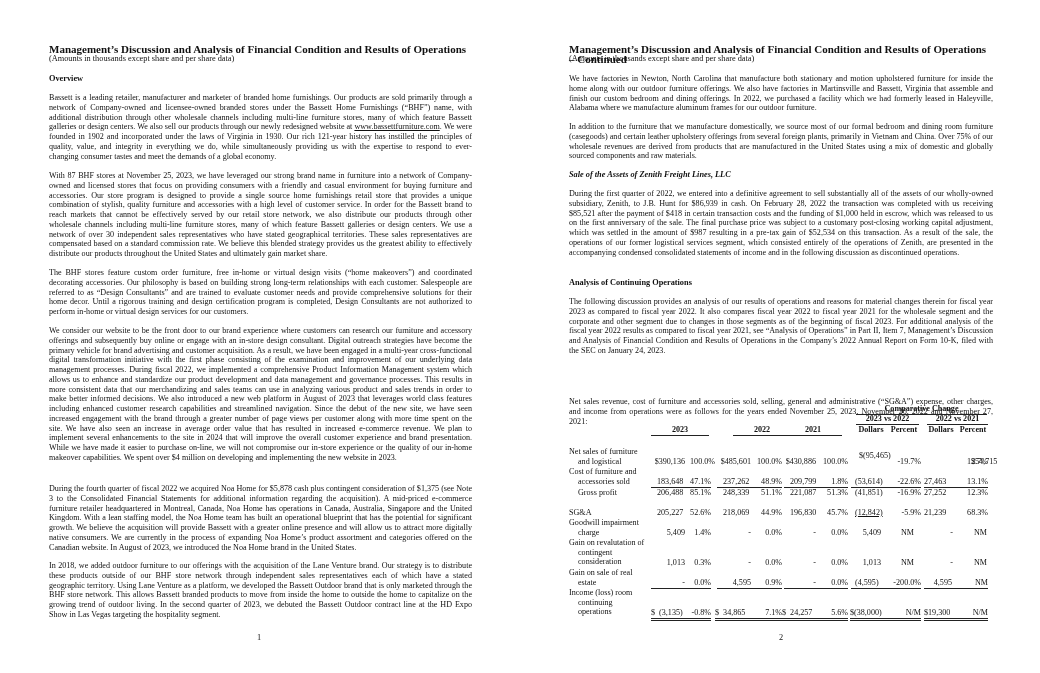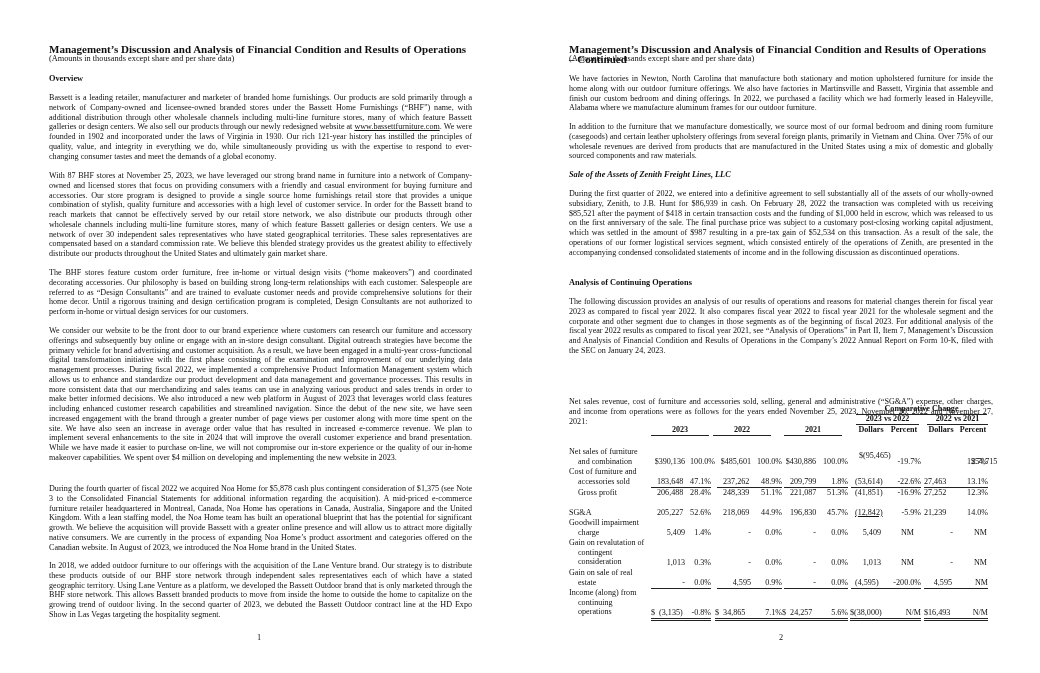--- a/index.html
+++ b/index.html
@@ -62,30 +62,30 @@
   <p class="section-title" style="top:278px;">Analysis of Continuing Operations</p>
   <p class="para" style="top:297px;">The following discussion provides an analysis of our results of operations and reasons for material changes therein for fiscal year 2023 as compared to fiscal year 2022. It also compares fiscal year 2022 to fiscal year 2021 for the wholesale segment and the corporate and other segment due to changes in those segments as of the beginning of fiscal 2023. For additional analysis of the fiscal year 2022 results as compared to fiscal year 2021, see “Analysis of Operations” in Part II, Item 7, Management’s Discussion and Analysis of Financial Condition and Results of Operations in the Company’s 2022 Annual Report on Form 10-K, filed with the SEC on January 24, 2023.</p>
   <p class="para" style="top:364px;margin-top:33px;">Net sales revenue, cost of furniture and accessories sold, selling, general and administrative (“SG&amp;A”) expense, other charges, and income from operations were as follows for the years ended November 25, 2023, November 26, 2022 and November 27, 2021:</p>
 
   <div class="fin-table">
     <div class="hdr-comp">Comparative Change</div>
     <div class="hdr-sub" style="left:287px;width:63px;">2023 vs 2022</div>
     <div class="hdr-sub" style="left:358px;width:61px;">2022 vs 2021</div>
 
     <div class="hdr-year" style="left:82px;width:58px;">2023</div>
-    <div class="hdr-year" style="left:144px;width:58px;">2022</div>
+    <div class="hdr-year" style="left:164px;width:58px;">2022</div>
     <div class="hdr-year" style="left:215px;width:58px;">2021</div>
 
     <div class="hdr-col" style="left:287px;width:30px;">Dollars</div>
     <div class="hdr-col" style="left:317px;width:36px;">Percent</div>
     <div class="hdr-col" style="left:358px;width:28px;">Dollars</div>
     <div class="hdr-col" style="left:386px;width:36px;">Percent</div>
 
     <div class="row" style="top:43px;">
-      <div class="cell lbl"><span>Net sales of furniture</span><span class="indent">and combination</span></div>
+      <div class="cell lbl"><span>Net sales of furniture</span><span class="indent">and logistical</span></div>
       <div class="cell num" style="left:82px;width:34px;top:10px;">$390,136</div>
       <div class="cell num" style="left:116px;width:30px;top:10px;">100.0%</div>
       <div class="cell num" style="left:148px;width:34px;top:10px;">$485,601</div>
       <div class="cell num" style="left:182px;width:31px;top:10px;">100.0%</div>
       <div class="cell num" style="left:213px;width:34px;top:10px;">$430,886</div>
       <div class="cell num" style="left:247px;width:32px;top:10px;">100.0%</div>
       <div class="cell" style="left:279px;width:40px;top:4px;margin-left:11px;">$(95,465)</div>
       <div class="cell num" style="left:319px;width:33px;top:10px;">-19.7%</div>
       <div class="cell" style="left:354px;width:34px;top:10px;margin-left:48px;">$54,715</div>
       <div class="cell num" style="left:388px;width:31px;top:10px;">12.7%</div>
@@ -97,34 +97,34 @@
       <div class="cell num ul" style="left:148px;width:65px;top:10px;"><span style="float:left;padding-left:6px;">237,262</span><span>48.9%</span></div>
       <div class="cell num ul" style="left:215px;width:64px;top:10px;"><span style="float:left;padding-left:6px;">209,799</span><span>1.8%</span></div>
       <div class="cell num ul" style="left:282px;width:70px;top:10px;"><span style="float:left;padding-left:4px;">(53,614)</span><span>-22.6%</span></div>
       <div class="cell num ul" style="left:355px;width:64px;top:10px;"><span style="float:left;">27,463</span><span>13.1%</span></div>
     </div>
 
     <div class="row" style="top:84px;">
       <div class="cell lbl">
           <span class="indent">Gross profit</span>
         </div>
-      <div class="cell num" style="left:82px;width:60px;"><span style="float:left;padding-left:6px;">206,488</span><span>28.4%</span></div>
+      <div class="cell num" style="left:82px;width:60px;"><span style="float:left;padding-left:6px;">206,488</span><span>85.1%</span></div>
       <div class="cell num" style="left:148px;width:65px;"><span style="float:left;padding-left:6px;">248,339</span><span>51.1%</span></div>
       <div class="cell num" style="left:215px;width:64px;"><span style="float:left;padding-left:6px;">221,087</span><span>51.3%</span></div>
       <div class="cell num" style="left:282px;width:70px;"><span style="float:left;padding-left:4px;">(41,851)</span><span>-16.9%</span></div>
       <div class="cell num" style="left:355px;width:64px;"><span style="float:left;">27,252</span><span>12.3%</span></div>
     </div>
 
     <div class="row" style="top:104px;">
       <div class="cell lbl">SG&amp;A</div>
       <div class="cell num" style="left:82px;width:60px;"><span style="float:left;padding-left:6px;">205,227</span><span>52.6%</span></div>
       <div class="cell num" style="left:148px;width:65px;"><span style="float:left;padding-left:6px;">218,069</span><span>44.9%</span></div>
       <div class="cell num" style="left:215px;width:64px;"><span style="float:left;padding-left:6px;">196,830</span><span>45.7%</span></div>
       <div class="cell num" style="left:282px;width:70px;"><span style="float:left;padding-left:4px;text-decoration:underline;">(12,842)</span><span>-5.9%</span></div>
-      <div class="cell num" style="left:355px;width:64px;"><span style="float:left;">21,239</span><span>14.0%</span></div>
+      <div class="cell num" style="left:355px;width:64px;"><span style="float:left;">21,239</span><span>68.3%</span></div>
     </div>
 
     <div class="row" style="top:114px;">
       <div class="cell lbl"><span>Goodwill impairment</span><span class="indent">charge</span></div>
       <div class="cell num" style="left:82px;width:34px;top:10px;">5,409</div>
       <div class="cell num" style="left:116px;width:26px;top:10px;">1.4%</div>
       <div class="cell num" style="left:148px;width:34px;top:10px;">-</div>
       <div class="cell num" style="left:182px;width:31px;top:10px;">0.0%</div>
       <div class="cell num" style="left:213px;width:34px;top:10px;">-</div>
       <div class="cell num" style="left:247px;width:32px;top:10px;">0.0%</div>
@@ -151,23 +151,23 @@
     <div class="row" style="top:164px;">
       <div class="cell lbl"><span>Gain on sale of real</span><span class="indent">estate</span></div>
       <div class="cell num ul" style="left:82px;width:60px;top:10px;"><span style="float:left;width:34px;text-align:right;">-</span><span>0.0%</span></div>
       <div class="cell num ul" style="left:148px;width:65px;top:10px;"><span style="float:left;width:34px;text-align:right;">4,595</span><span>0.9%</span></div>
       <div class="cell num ul" style="left:215px;width:64px;top:10px;"><span style="float:left;width:32px;text-align:right;">-</span><span>0.0%</span></div>
       <div class="cell num ul" style="left:282px;width:70px;top:10px;"><span style="float:left;padding-left:4px;">(4,595)</span><span>-200.0%</span></div>
       <div class="cell num ul" style="left:355px;width:64px;top:10px;"><span style="float:left;width:28px;text-align:right;">4,595</span><span>NM</span></div>
     </div>
 
     <div class="row" style="top:184px;">
-      <div class="cell lbl"><span>Income (along) from</span><span class="indent">continuing</span><span class="indent">operations</span></div>
+      <div class="cell lbl"><span>Income (loss) room</span><span class="indent">continuing</span><span class="indent">operations</span></div>
       <div class="cell num dul" style="left:82px;width:60px;top:20px;white-space:pre;"><span style="float:left;">$  (3,135)</span><span>-0.8%</span></div>
       <div class="cell num dul" style="left:146px;width:67px;top:20px;white-space:pre;"><span style="float:left;">$  34,865</span><span>7.1%</span></div>
       <div class="cell num dul" style="left:213px;width:66px;top:20px;white-space:pre;"><span style="float:left;">$  24,257</span><span>5.6%</span></div>
       <div class="cell num dul" style="left:281px;width:71px;top:20px;"><span style="float:left;">$(38,000)</span><span>N/M</span></div>
-      <div class="cell num dul" style="left:355px;width:64px;top:20px;"><span style="float:left;">$16,493</span><span>N/M</span></div>
+      <div class="cell num dul" style="left:355px;width:64px;top:20px;"><span style="float:left;">$19,300</span><span>N/M</span></div>
     </div>
   </div>
 
   <div class="page-num" style="left:210px;">2</div>
 </div>
 
 </body></html>

